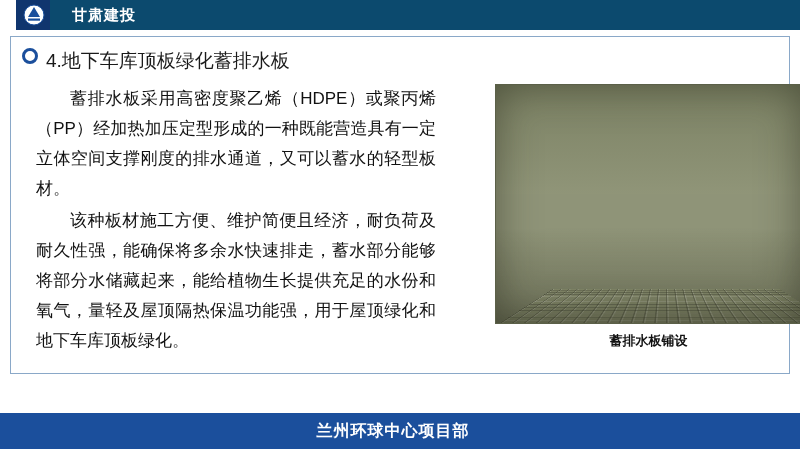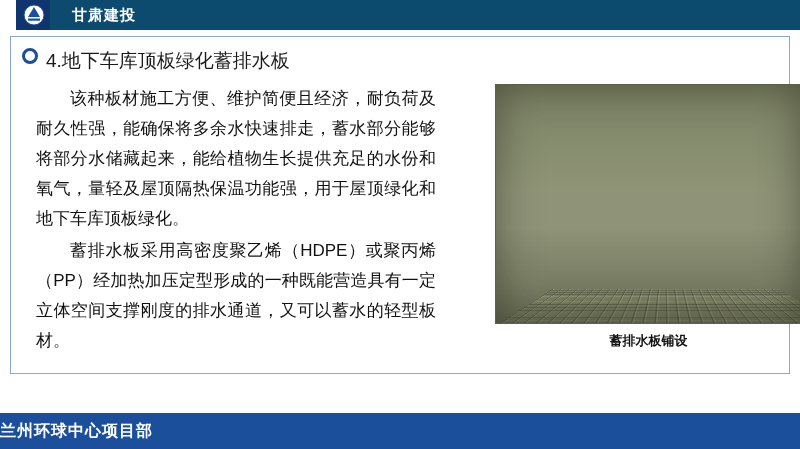--- a/index.html
+++ b/index.html
@@ -149,21 +149,21 @@
     font-weight: bold;
   }
   
   .bottombar {
     position: absolute;
     left: 0; bottom: 0;
     width: 800px; height: 36px;
     background: #1b4f9c;
     display: flex;
     align-items: center;
-    justify-content: flex-start;
+    justify-content: center;
   }
   .project-name {
     color: #ffffff;
     font-size: 16px;
     font-weight: bold;
     letter-spacing: 1px;
     margin-right: 14px;
   }
   .bottom-white-gap {
     position: absolute;
@@ -191,22 +191,22 @@
   </div>
 
   <div class="content-frame"></div>
 
   <div class="heading-row">
     <span class="bullet-ring"></span>
     <span class="heading-text">4.地下车库顶板绿化蓄排水板</span>
   </div>
 
   <div class="body-col">
+    <p class="para">蓄排水板采用高密度聚乙烯（HDPE）或聚丙烯（PP）经加热加压定型形成的一种既能营造具有一定立体空间支撑刚度的排水通道，又可以蓄水的轻型板材。</p>
     <p class="para">该种板材施工方便、维护简便且经济，耐负荷及耐久性强，能确保将多余水快速排走，蓄水部分能够将部分水储藏起来，能给植物生长提供充足的水份和氧气，量轻及屋顶隔热保温功能强，用于屋顶绿化和地下车库顶板绿化。</p>
-    <p class="para">蓄排水板采用高密度聚乙烯（HDPE）或聚丙烯（PP）经加热加压定型形成的一种既能营造具有一定立体空间支撑刚度的排水通道，又可以蓄水的轻型板材。</p>
   </div>
 
   <div class="figure">
     <div class="photo">
       <div class="photo-grid"></div>
       <div class="photo-shade-top"></div>
       <div class="photo-shade-bottom"></div>
       <div class="photo-vignette"></div>
     </div>
     <div class="caption">蓄排水板铺设</div>

